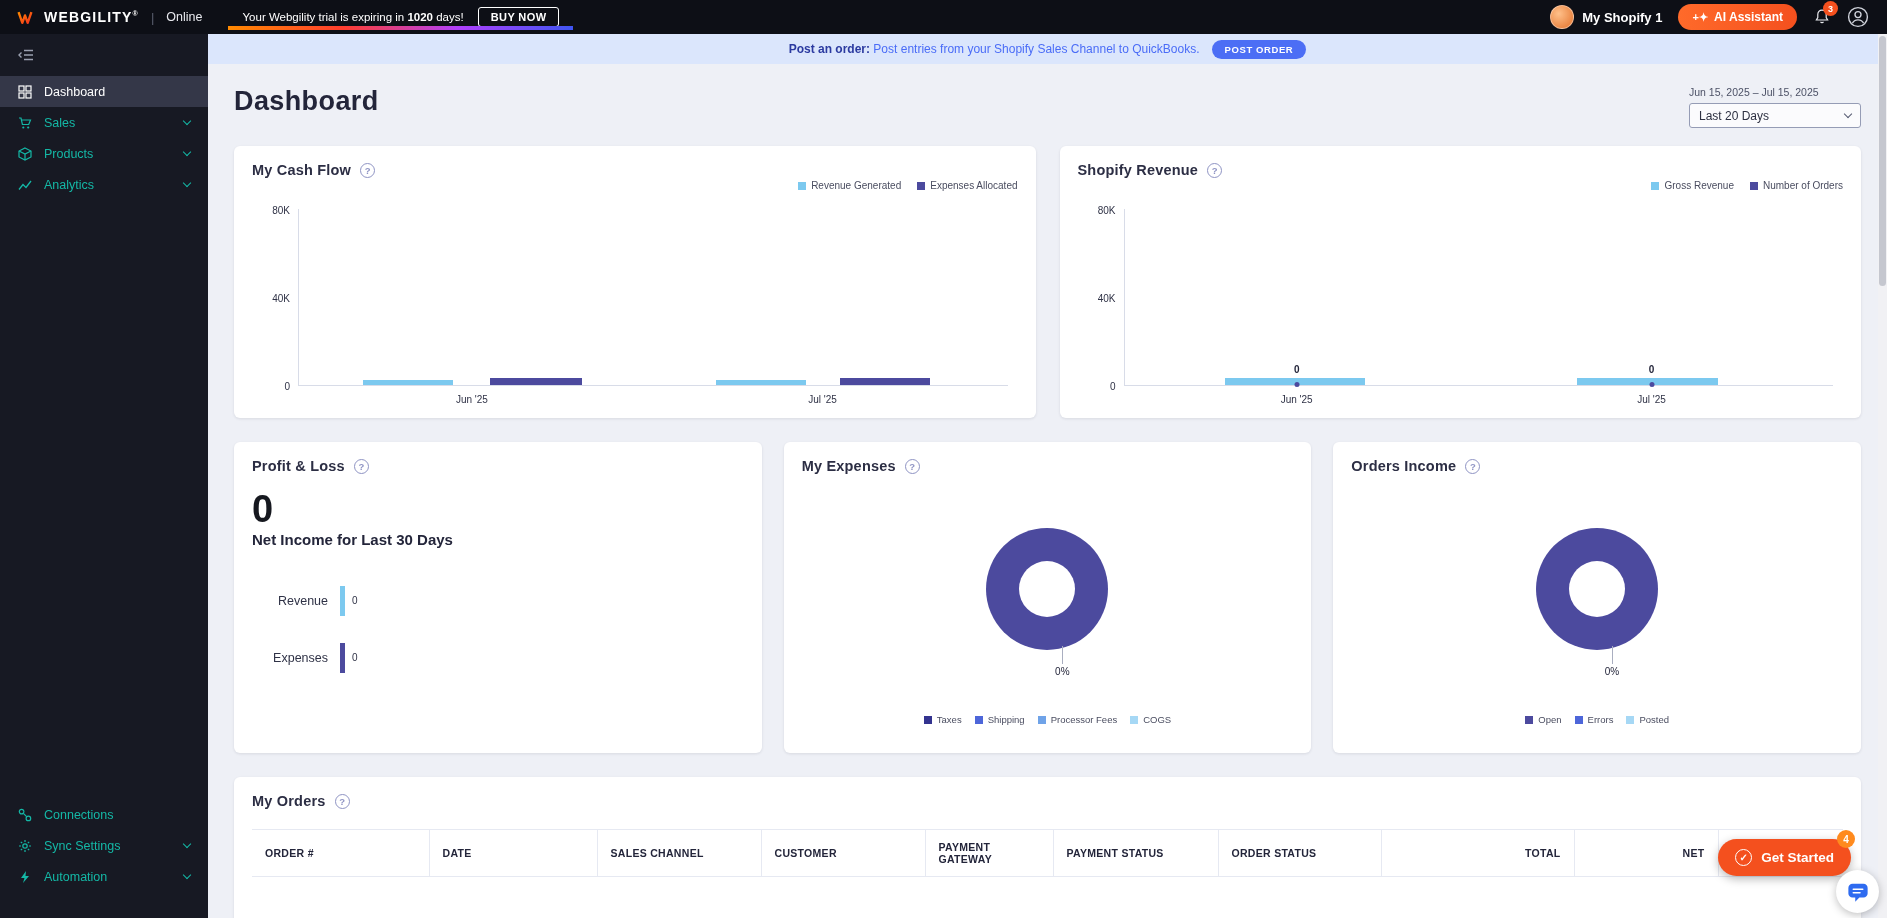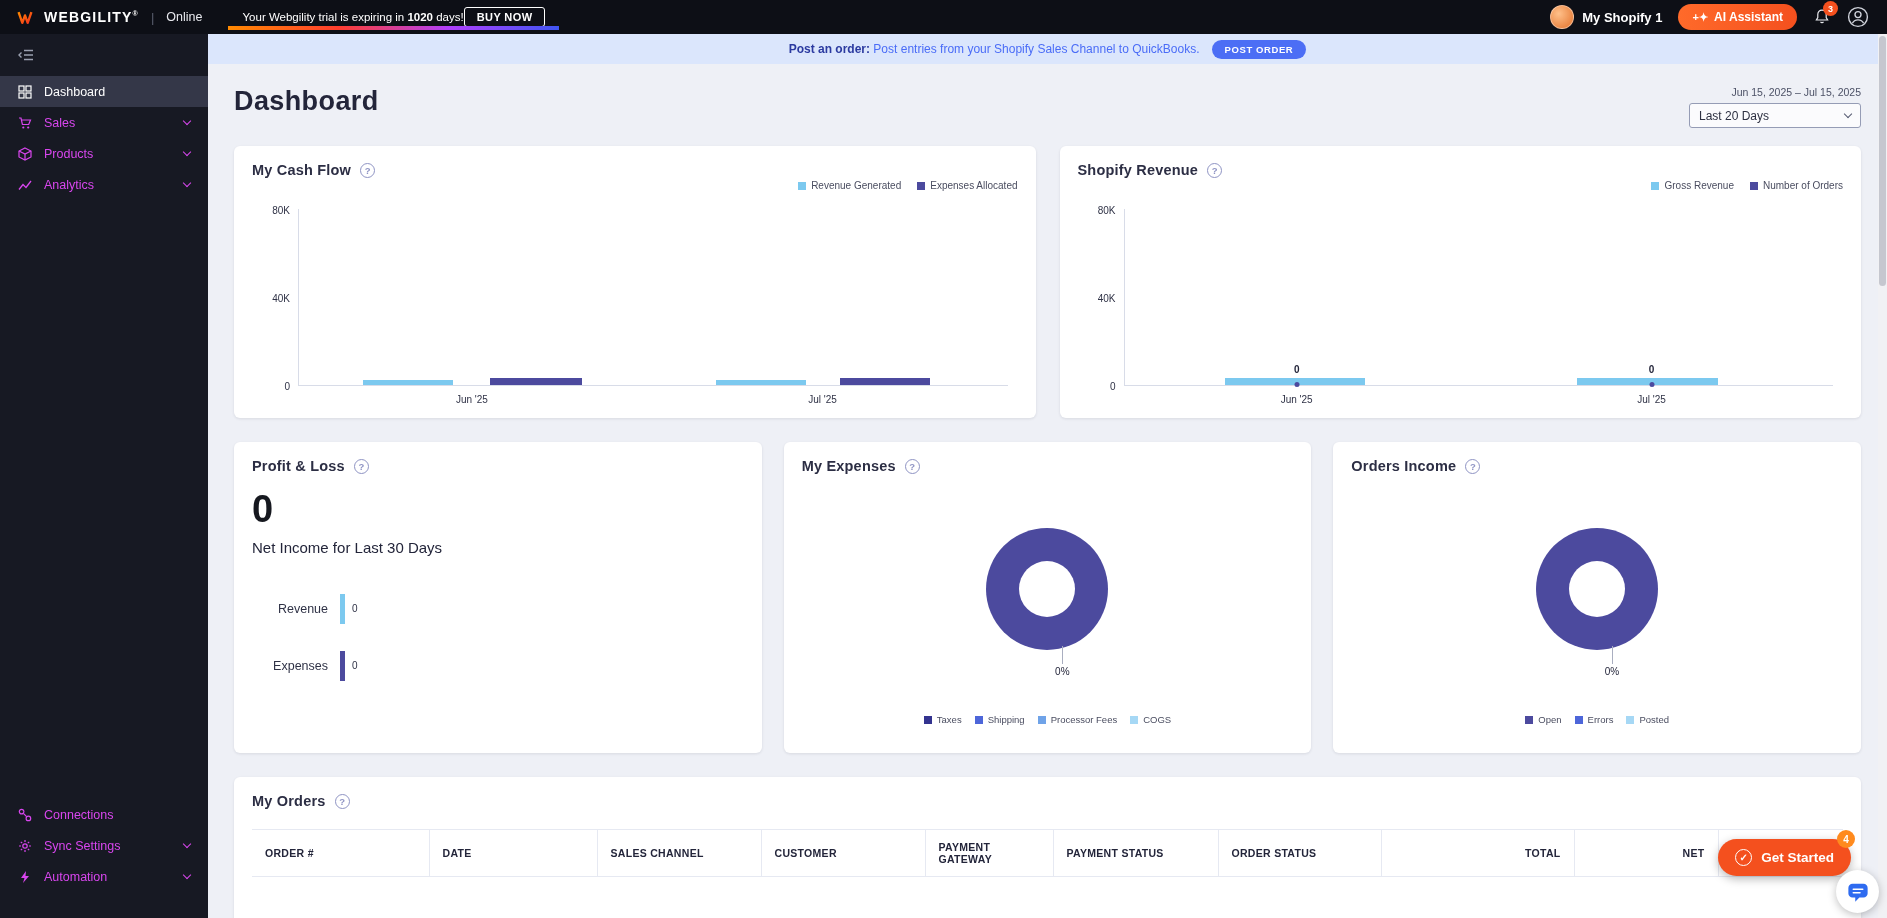--- a/index.html
+++ b/index.html
@@ -8,54 +8,54 @@
   button { font-family:inherit; cursor:pointer; }
 
   
   .topbar { position:absolute; top:0; left:0; width:100%; height:34px; background:#0d0f16; display:flex; align-items:center; z-index:40; }
   .tb-left { display:flex; align-items:center; gap:10px; padding-left:16px; }
   .logo-mark { display:flex; align-items:center; }
   .logo-text { color:#fff; font-weight:700; font-size:14px; letter-spacing:1.2px; }
   .logo-text sup { font-size:7px; }
   .tb-divider { color:#5a5e6e; font-size:13px; margin:0 2px; }
   .online { color:#e8e9ee; font-size:12.5px; }
-  .trial-wrap { display:flex; align-items:center; margin-left:26px; position:relative; height:100%; padding:0 14px; }
+  .trial-wrap { display:flex; align-items:center; gap:14px; margin-left:26px; position:relative; height:100%; padding:0 14px; }
   .trial-wrap::after { content:""; position:absolute; left:0; right:0; bottom:4px; height:4px;
       background:linear-gradient(90deg,#ff8a00,#ff3d2e,#b03ffc,#3f55f2); }
   .trial-text { color:#fff; font-size:11.5px; white-space:nowrap; }
   .trial-text b { font-weight:700; }
   .buy-now { background:transparent; border:1px solid #fff; color:#fff; font-size:11px; font-weight:700; padding:3px 12px; border-radius:3px; letter-spacing:0.4px; }
   .tb-right { margin-left:auto; display:flex; align-items:center; gap:16px; padding-right:18px; }
   .store { display:flex; align-items:center; gap:8px; color:#fff; font-size:13px; font-weight:600; cursor:pointer; }
   .avatar { width:24px; height:24px; border-radius:50%; background:radial-gradient(circle at 35% 35%, #ffc08a, #e2712a); border:1px solid rgba(255,255,255,0.4); display:inline-block; }
   .ai-btn { background:linear-gradient(90deg,#ff6a2a,#f4501e); border:none; color:#fff; font-size:12px; font-weight:700; border-radius:15px; height:26px; padding:0 14px; display:flex; align-items:center; gap:6px; }
   .ai-ic { font-size:11px; }
   .bell { position:relative; display:flex; align-items:center; cursor:pointer; }
   .nbadge { position:absolute; top:-7px; right:-7px; min-width:15px; height:15px; background:#f4501e; color:#fff; border-radius:50%; font-size:9px; font-weight:700; display:flex; align-items:center; justify-content:center; }
   .account { display:flex; align-items:center; cursor:pointer; }
 
   
   .sidebar { position:absolute; top:34px; left:0; bottom:0; width:208px; background:#171923; display:flex; flex-direction:column; z-index:30; }
   .collapse { padding:14px 18px 10px; color:#9aa0b0; cursor:pointer; }
-  .nav-item { height:31px; display:flex; align-items:center; gap:12px; padding:0 18px; color:#d946ef; font-size:12.5px; cursor:pointer; }
+  .nav-item { height:31px; display:flex; align-items:center; gap:12px; padding:0 18px; color:#14b8a6; font-size:12.5px; cursor:pointer; }
   .nav-item svg { flex:0 0 auto; }
   .nav-item.active { background:#343748; color:#fff; }
   .chev-down { width:6px; height:6px; border-right:1.4px solid currentColor; border-bottom:1.4px solid currentColor; transform:rotate(45deg); margin-left:auto; margin-top:-3px; }
   .nav-bottom { margin-top:auto; padding-bottom:26px; }
 
   
   .main { position:absolute; left:208px; right:0; top:34px; bottom:0; }
   .banner { height:30px; background:#dbe6fc; display:flex; align-items:center; justify-content:center; gap:12px; font-size:12px; }
   .banner-text { color:#4a6cf7; }
   .banner-text b { color:#2b3aa0; font-weight:700; }
   .post-order { background:#4c6ef5; border:none; color:#fff; font-size:9.5px; font-weight:700; letter-spacing:0.6px; padding:4px 13px; border-radius:11px; }
   .content { padding:14px 26px 0; }
   .page-head { display:flex; justify-content:space-between; align-items:flex-start; margin-top:8px; }
   .page-title { font-size:27px; font-weight:600; color:#23253a; letter-spacing:0.4px; }
-  .range { text-align:right; }
+  .range { }
   .range-dates { font-size:10.5px; color:#4c5166; margin-bottom:5px; }
   .range-select { width:172px; height:25px; border:1px solid #959cb5; border-radius:3px; background:#fbfbfd; display:flex; align-items:center; justify-content:space-between; padding:0 9px; font-size:12px; color:#2e3142; cursor:pointer; margin-left:auto; }
   .sel-chev { width:6px; height:6px; border-right:1.4px solid #555a70; border-bottom:1.4px solid #555a70; transform:rotate(45deg); margin-top:-3px; }
 
   .row1 { display:grid; grid-template-columns:1fr 1fr; gap:24px; margin-top:18px; }
   .row2 { display:grid; grid-template-columns:1fr 1fr 1fr; gap:22px; margin-top:24px; }
   .card { background:#fff; border-radius:6px; box-shadow:0 1px 3px rgba(20,20,40,0.10); padding:16px 18px; }
   .chart-card { height:272px; }
   .row2 .card { height:311px; }
   .card-title-row { display:flex; align-items:center; gap:9px; }
@@ -69,21 +69,21 @@
   .plot { position:relative; height:215px; margin-top:6px; }
   .ylabel { position:absolute; left:0; width:38px; text-align:right; font-size:10px; color:#2f3246; }
   .plot-area { position:absolute; left:46px; right:10px; top:12px; bottom:26px; border-left:1px solid #d8dce8; border-bottom:1px solid #d8dce8; }
   .bar { position:absolute; bottom:0; }
   .xlabel { position:absolute; bottom:-20px; transform:translateX(-50%); font-size:10px; color:#2f3246; white-space:nowrap; }
   .dlabel { position:absolute; bottom:10px; transform:translateX(-50%); font-size:10px; font-weight:700; color:#23253a; }
   .dot { position:absolute; bottom:-2px; width:5px; height:5px; border-radius:50%; transform:translateX(-50%); }
 
   
   .big-zero { font-size:38px; font-weight:700; color:#16181f; margin-top:14px; }
-  .pl-sub { font-size:15px; font-weight:400; color:#23253a; margin-top:8px; }
+  .pl-sub { font-size:15px; font-weight:700; color:#23253a; margin-top:0; }
   .pl-rows { margin-top:24px; }
   .pl-row { display:flex; align-items:center; height:57px; }
   .pl-label { width:76px; text-align:right; font-size:12.5px; color:#2f3246; margin-right:12px; }
   .pl-bar { width:5px; height:30px; }
   .pl-val { font-size:10px; color:#2f3246; margin-left:7px; }
 
   
   .donut-area { display:flex; justify-content:center; }
   .donut { width:122px; height:122px; border-radius:50%; position:relative; margin-top:54px; }
   .donut::after { content:""; position:absolute; inset:33px; background:#fff; border-radius:50%; }

